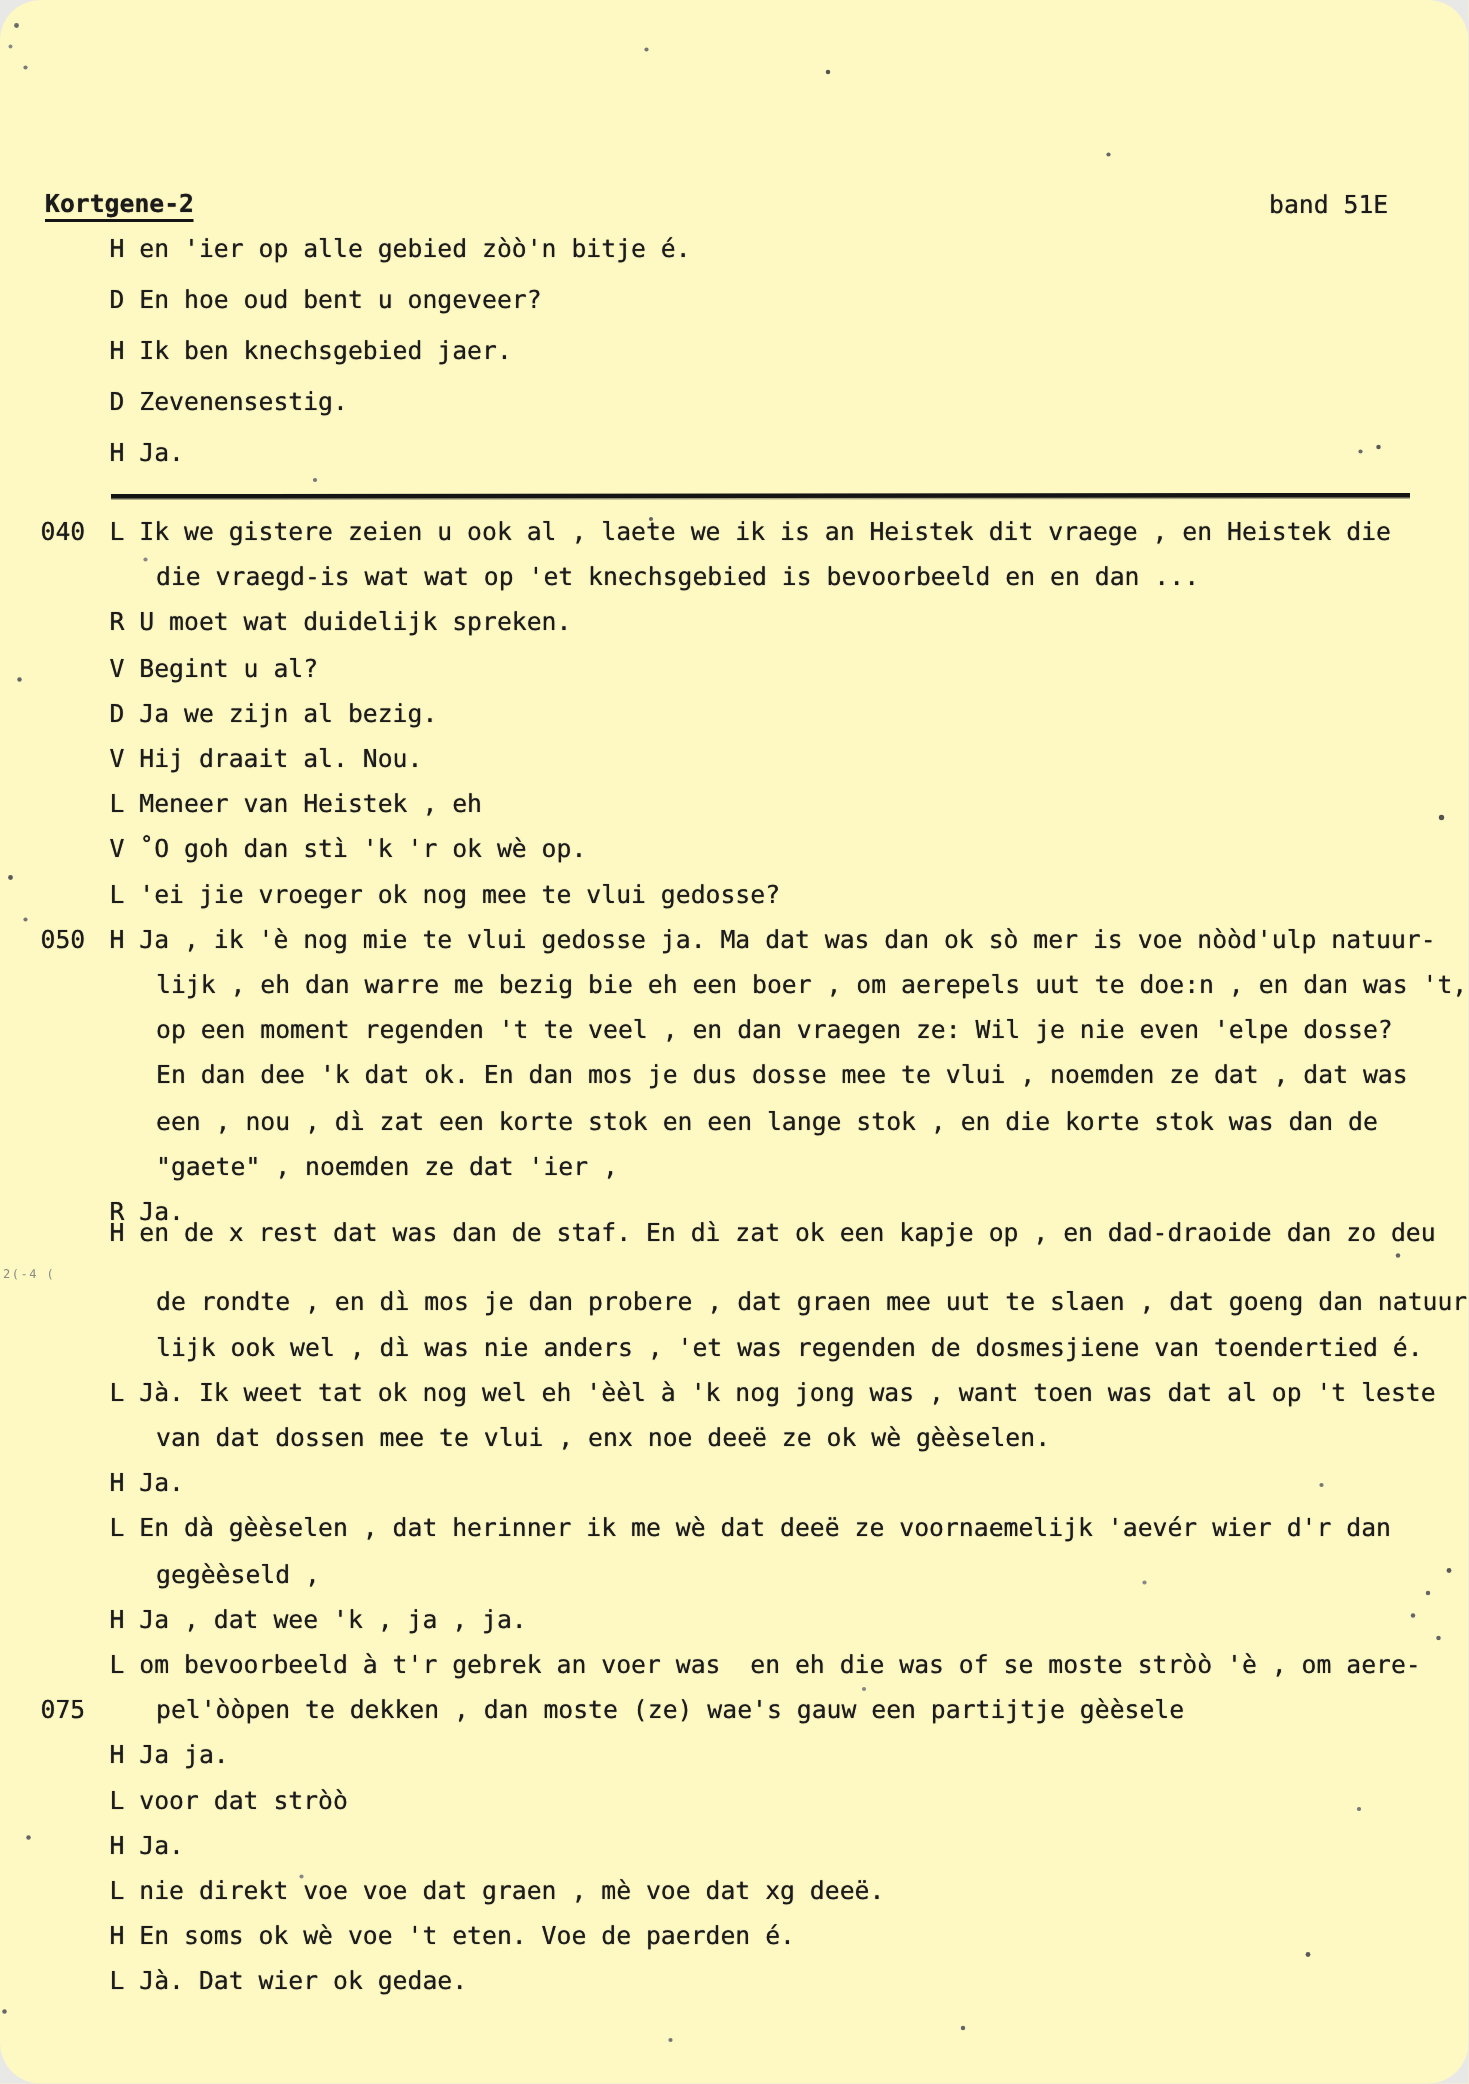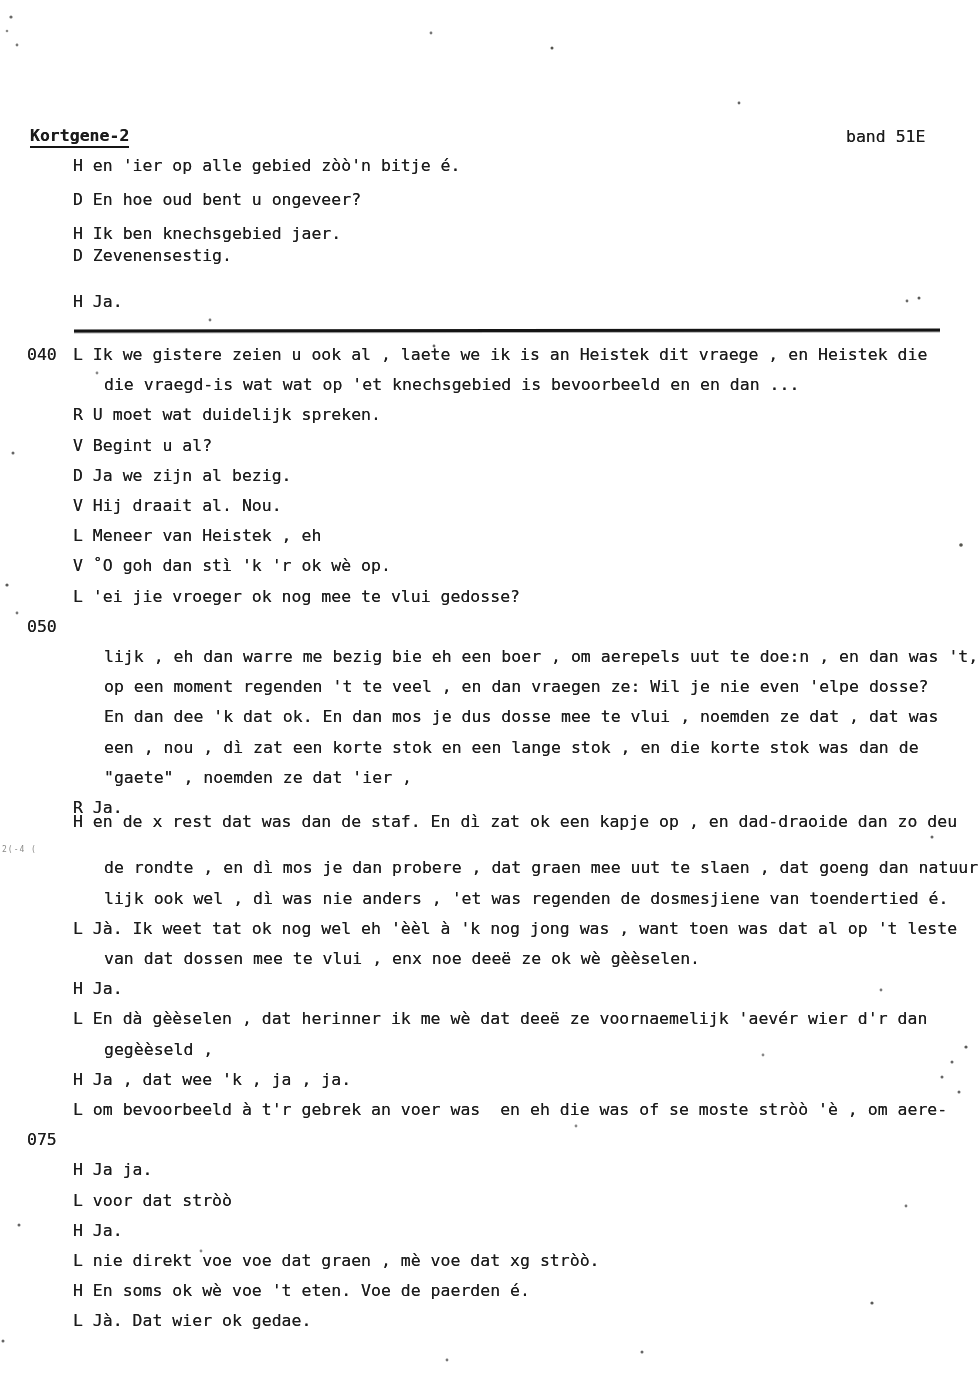--- a/index.html
+++ b/index.html
@@ -1,24 +1,25 @@
 <!DOCTYPE html>
 <html><head>
 <meta charset="utf-8">
 <style>
   html,body{margin:0;padding:0;background:#e8e8e6;}
   .page{
     position:relative;
     width:979px;height:1389px;
-    background:#ffffff;
+    background:#fef9c3;
     overflow:hidden;
     font-family:"DejaVu Sans Mono","Liberation Mono",monospace;
     font-size:16.5px;
     color:#1b1b1b;
     text-shadow:0 0 0.6px rgba(10,10,10,0.75);
+    border-radius:27px;
   }
   .hdr-title{
     position:absolute;left:30px;top:126px;
     font-weight:bold;
     border-bottom:2px solid #151515;
     padding-bottom:1px;
     white-space:pre;
   }
   .hdr-band{
     position:absolute;left:846px;top:127px;white-space:pre;
@@ -64,21 +65,21 @@
   <div id="intro">
       <div class="trow" style="top: 156px;">
         <span class="line">H en 'ier op alle gebied zòò'n bitje é.</span>
       </div>
       <div class="trow" style="top: 190px;">
         <span class="line">D En hoe oud bent u ongeveer?</span>
       </div>
       <div class="trow" style="top: 224px;">
         <span class="line">H Ik ben knechsgebied jaer.</span>
       </div>
-      <div class="trow" style="top: 246px;">
+      <div class="trow" style="top: 258px;">
         <span class="line">D Zevenensestig.</span>
       </div>
       <div class="trow" style="top: 292px;">
         <span class="line">H Ja.</span>
       </div>
     </div>
   <div class="divider"></div>
   <div class="marginal">2(-4 (</div>
   <div id="body">
       <div class="trow" style="top: 345px;">
@@ -104,20 +105,21 @@
         <span class="line">L Meneer van Heistek , eh</span>
       </div>
       <div class="trow" style="top: 556.4px;">
         <span class="line">V ˚O goh dan stì 'k 'r ok wè op.</span>
       </div>
       <div class="trow" style="top: 586.6px;">
         <span class="line">L 'ei jie vroeger ok nog mee te vlui gedosse?</span>
       </div>
       <div class="trow" style="top: 616.8px;">
         <span class="num">050</span>
+        <span class="line">H Ja , ik 'è nog mie te vlui gedosse ja. Ma dat was dan ok sò mer is voe nòòd'ulp natuur-</span>
       </div>
       <div class="trow" style="top: 647px; padding-left: 36px;">
         <span class="line cont">lijk , eh dan warre me bezig bie eh een boer , om aerepels uut te doe:n , en dan was 't,</span>
       </div>
       <div class="trow" style="top: 677.2px;">
         <span class="line cont">op een moment regenden 't te veel , en dan vraegen ze: Wil je nie even 'elpe dosse?</span>
       </div>
       <div class="trow" style="top: 707.4px;">
         <span class="line cont">En dan dee 'k dat ok. En dan mos je dus dosse mee te vlui , noemden ze dat , dat was</span>
       </div>
@@ -155,32 +157,33 @@
         <span class="line cont">gegèèseld ,</span>
       </div>
       <div class="trow" style="top: 1069.8px;">
         <span class="line">H Ja , dat wee 'k , ja , ja.</span>
       </div>
       <div class="trow" style="top: 1100px;">
         <span class="line">L om bevoorbeeld à t'r gebrek an voer was  en eh die was of se moste stròò 'è , om aere-</span>
       </div>
       <div class="trow" style="top: 1130.2px;">
         <span class="num">075</span>
+        <span class="line cont">pel'òòpen te dekken , dan moste (ze) wae's gauw een partijtje gèèsele</span>
       </div>
       <div class="trow" style="top: 1160.4px;">
         <span class="line">H Ja ja.</span>
       </div>
       <div class="trow" style="top: 1190.6px;">
         <span class="line">L voor dat stròò</span>
       </div>
       <div class="trow" style="top: 1220.8px;">
         <span class="line">H Ja.</span>
       </div>
       <div class="trow" style="top: 1251px;">
-        <span class="line">L nie direkt voe voe dat graen , mè voe dat xg stròò.</span>
+        <span class="line">L nie direkt voe voe dat graen , mè voe dat xg deeë.</span>
       </div>
       <div class="trow" style="top: 1281.2px;">
         <span class="line">H En soms ok wè voe 't eten. Voe de paerden é.</span>
       </div>
       <div class="trow" style="top: 1311.4px;">
         <span class="line">L Jà. Dat wier ok gedae.</span>
       </div>
     </div>
 </div>
 

